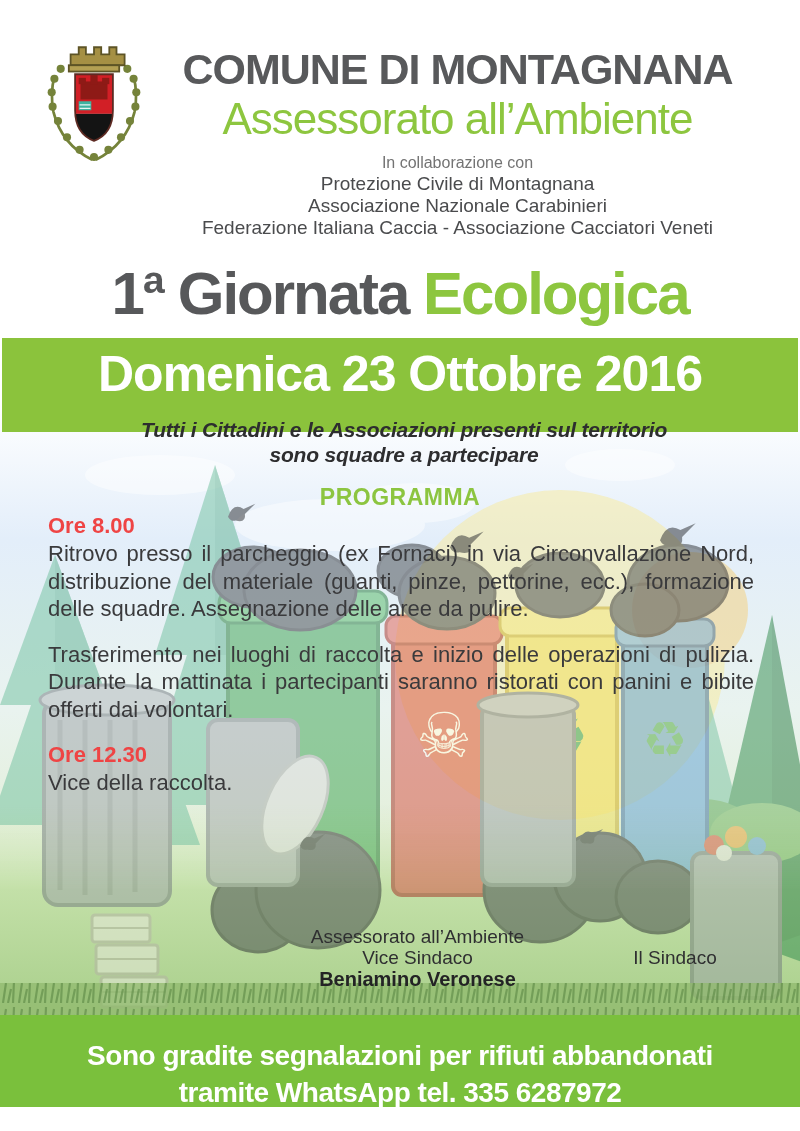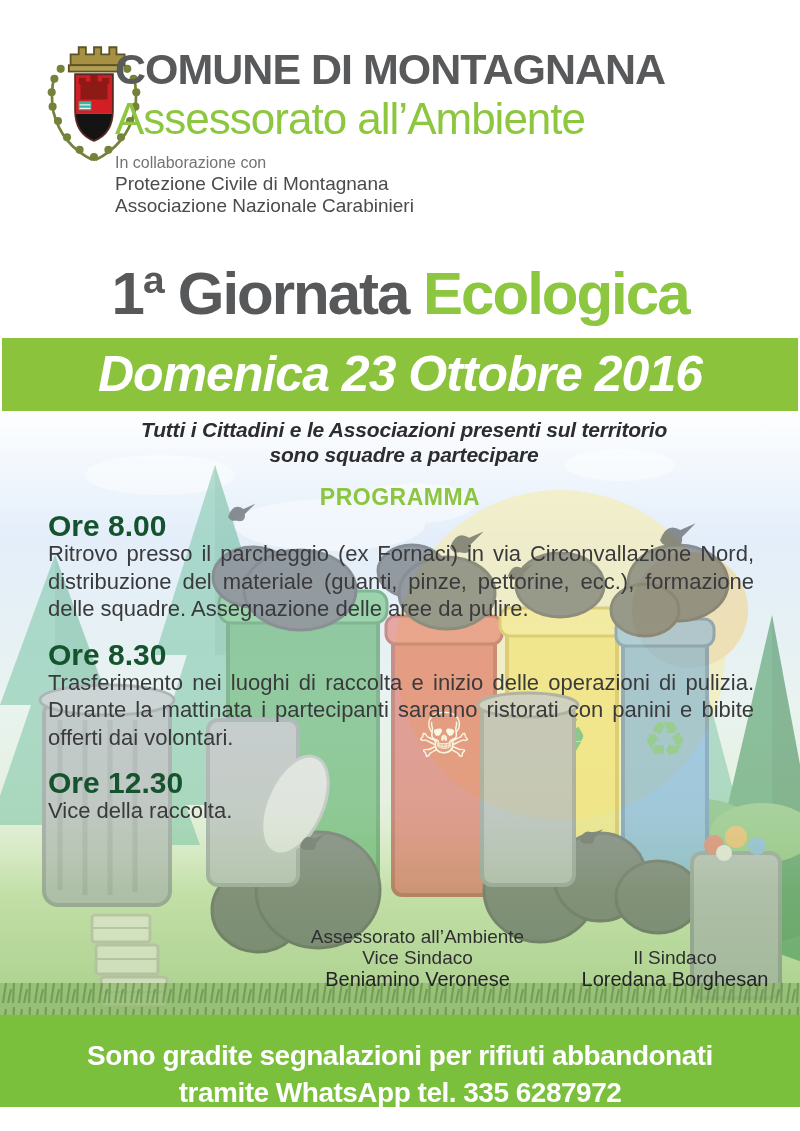--- a/index.html
+++ b/index.html
@@ -3,48 +3,48 @@
 <meta charset="utf-8">
 <style>
   html,body{margin:0;padding:0;background:#ffffff;}
   .poster{
     position:relative;width:800px;height:1131px;margin:0 auto;
     background:#ffffff;overflow:hidden;
     font-family:"Liberation Sans", sans-serif;color:#3a3a3c;
   }
   
   .crest{position:absolute;left:40px;top:28px;width:108px;height:142px;}
-  .header-text{position:absolute;left:115px;top:44px;width:685px;text-align:left;}
+  .header-text{position:absolute;left:115px;top:44px;width:685px;text-align:center;}
   .municipality{font-size:43px;font-weight:bold;color:#58595b;letter-spacing:-1px;line-height:50px;}
   .department{font-size:44px;color:#8dc63f;letter-spacing:-1px;line-height:50px;}
   .collab-intro{margin-top:9px;font-size:16px;color:#737373;line-height:20px;}
   .collab-line{font-size:19px;font-weight:normal;color:#4a4b4d;line-height:22px;}
   
   .big-title{position:absolute;left:0;top:258px;width:800px;text-align:center;
     font-size:60px;font-weight:bold;letter-spacing:-2px;color:#57585a;line-height:72px;}
   .big-title .hl{color:#8dc63f;}
   
-  .date-banner{position:absolute;left:2px;right:2px;top:338px;height:73px;background:#8bc33c;
-    color:#ffffff;font-size:50px;font-weight:bold;text-align:center;line-height:73px;letter-spacing:-1px;font-style:italic;}
+  .date-banner{position:absolute;left:2px;right:2px;top:338px;height:94px;background:#8bc33c;
+    color:#ffffff;font-size:50px;font-weight:bold;text-align:center;line-height:73px;letter-spacing:-1px;}
   
   .invitation{position:absolute;left:4px;top:417px;width:800px;text-align:center;
     font-size:21px;font-weight:bold;font-style:italic;color:#2d2d2f;line-height:25px;letter-spacing:-0.2px;}
   
   .program-heading{position:absolute;left:0;top:484px;width:800px;text-align:center;
     font-size:23px;font-weight:bold;color:#8cc540;letter-spacing:0.5px;}
   .program{position:absolute;left:48px;top:512px;width:706px;}
   .program-item{margin-bottom:18px;}
-  .program-time{font-size:30px;font-weight:bold;line-height:28px;color:#14532d;}
+  .program-time{font-size:22px;font-weight:bold;line-height:28px;color:#ef4444;}
   .program-desc{font-size:22px;line-height:27.5px;text-align:justify;color:#3a3a3c;}
   
   .signatures{position:absolute;left:0;top:926px;width:800px;height:70px;}
   .sig-left{position:absolute;left:285px;width:265px;text-align:center;}
   .sig-right{position:absolute;left:550px;width:250px;text-align:center;padding-top:21px;}
   .sig-line{font-size:19px;line-height:21px;color:#2f2f31;}
-  .sig-name{font-size:20px;line-height:22px;font-weight:normal;color:#232325;}
+  .sig-name{font-size:20px;line-height:22px;font-weight:bold;color:#232325;}
   
   .footer{position:absolute;left:0;right:0;top:1015px;height:92px;background:#7ac03c;
     color:#ffffff;text-align:center;}
   .footer-line{font-size:28px;font-weight:bold;line-height:37px;letter-spacing:-0.5px;}
   .footer-inner{padding-top:22px;}
   
   .bg-illustration{position:absolute;left:0;top:405px;z-index:0;}
   .content{position:relative;z-index:1;}
 </style>
 </head>
@@ -232,57 +232,56 @@
         <path d="M39,50 h42 v40 q0,26 -21,34 q-21,-8 -21,-34 z" fill="none" stroke="#5d2a22" stroke-width="2"></path>
       </g>
     </svg>
 
     <div class="header-text">
       <div class="municipality">COMUNE DI MONTAGNANA</div>
       <div class="department">Assessorato all’Ambiente</div>
       <div class="collab-intro">In collaborazione con</div>
       <div class="collab-line">Protezione Civile di Montagnana</div>
       <div class="collab-line">Associazione Nazionale Carabinieri</div>
+      <div class="collab-line">Federazione Italiana Caccia - Associazione Cacciatori Veneti</div>
     </div>
 
     <div class="big-title"><span>1ª Giornata </span><span class="hl">Ecologica</span></div>
 
     <div class="date-banner">Domenica 23 Ottobre 2016</div>
 
     <div class="invitation">
       <div>Tutti i Cittadini e le Associazioni presenti sul territorio</div>
       <div>sono squadre a partecipare</div>
     </div>
 
     <div class="program-heading">PROGRAMMA</div>
 
     <div class="program">
       <div class="program-item">
         <div class="program-time">Ore 8.00</div>
         <div class="program-desc">Ritrovo presso il parcheggio (ex Fornaci) in via Circonvallazione Nord, distribuzione del materiale (guanti, pinze, pettorine, ecc.), formazione delle squadre. Assegnazione delle aree da pulire.</div>
       </div>
       <div class="program-item">
-        <div class="program-time">Ore 8.30</div>
         <div class="program-desc">Trasferimento nei luoghi di raccolta e inizio delle operazioni di pulizia. Durante la mattinata i partecipanti saranno ristorati con panini e bibite offerti dai volontari.</div>
       </div>
       <div class="program-item">
         <div class="program-time">Ore 12.30</div>
         <div class="program-desc">Vice della raccolta.</div>
       </div>
     </div>
 
     <div class="signatures">
       <div class="sig-left">
         <div class="sig-line">Assessorato all’Ambiente</div>
         <div class="sig-line">Vice Sindaco</div>
         <div class="sig-name">Beniamino Veronese</div>
       </div>
       <div class="sig-right">
         <div class="sig-line">Il Sindaco</div>
-        <div class="sig-name">Loredana Borghesan</div>
       </div>
     </div>
 
     <div class="footer">
       <div class="footer-inner">
         <div class="footer-line">Sono gradite segnalazioni per rifiuti abbandonati</div>
         <div class="footer-line">tramite WhatsApp tel. 335 6287972</div>
       </div>
     </div>
 

